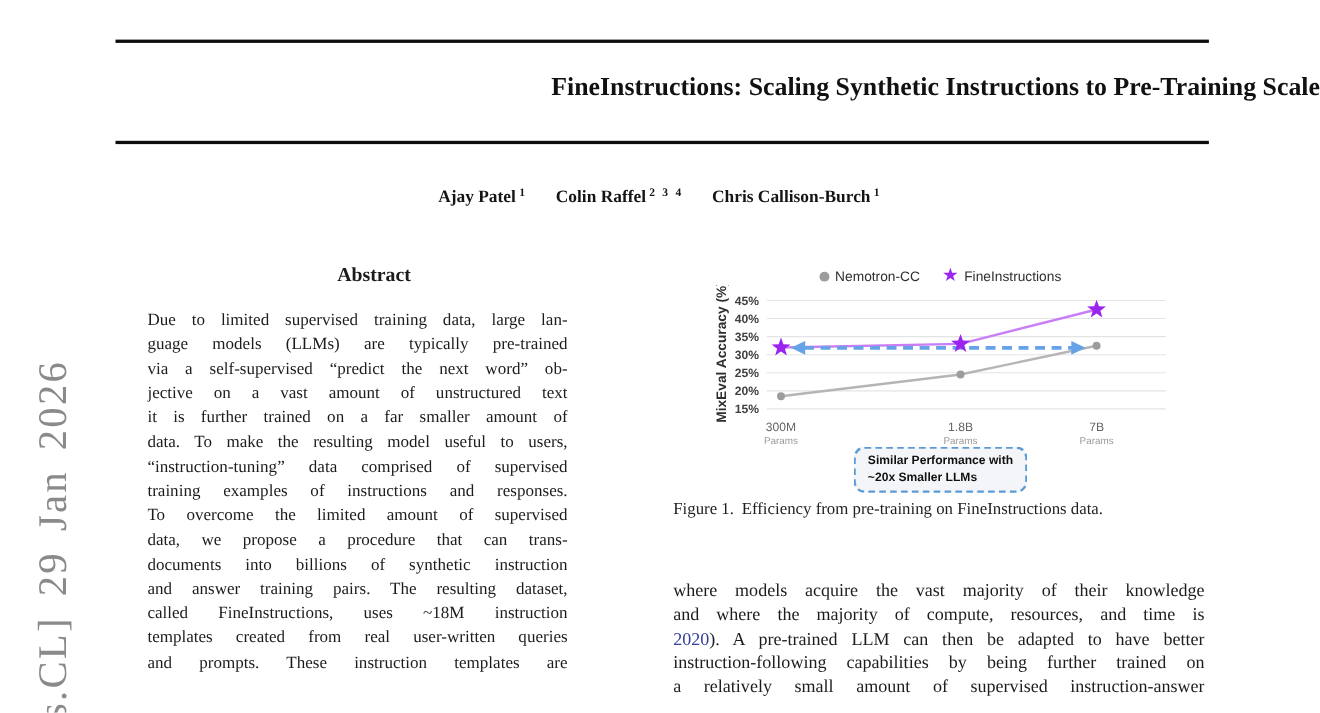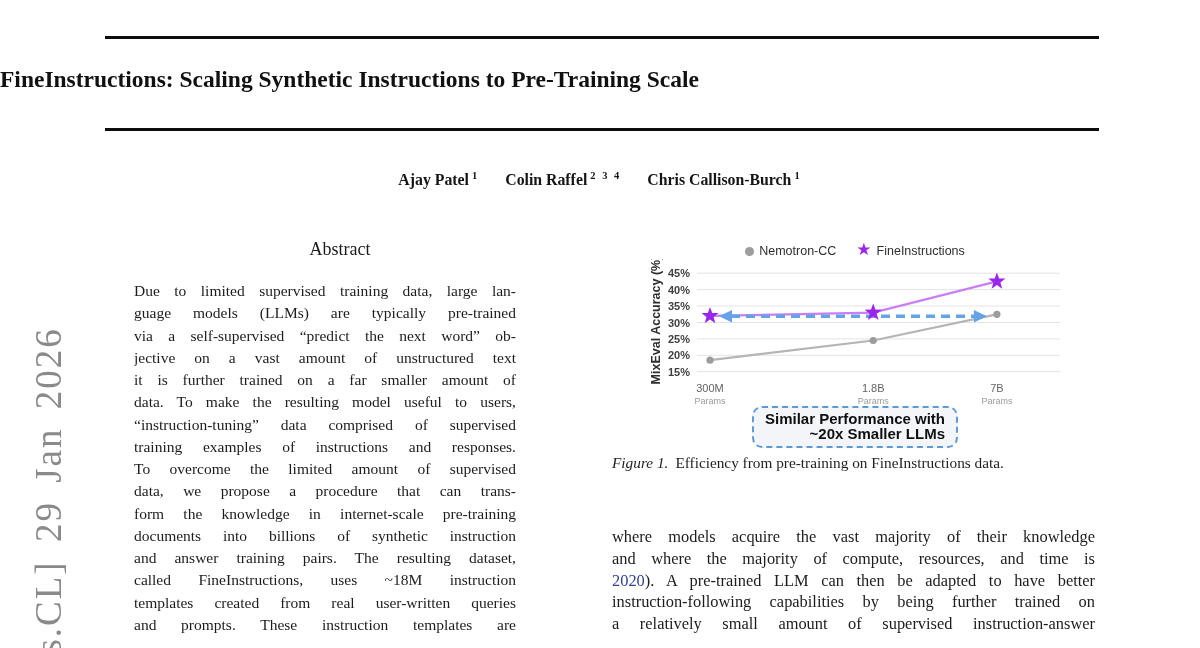--- a/index.html
+++ b/index.html
@@ -12,30 +12,30 @@
     transform:rotate(-90deg); transform-origin:0 0;
     font-size:37px; letter-spacing:2px; word-spacing:7px;
     color:var(--watermark,#8a8a8a); white-space:nowrap;
     font-family:"Liberation Serif", serif;
   }
 
   .rule { position:absolute; left:105px; width:994px; height:2.6px; background:var(--rule,#0d0d0d); }
   .rule-top { top:36px; }
   .rule-mid { top:128px; }
 
-  .title { position:absolute; left:0; top:66px; width:1200px; text-align:left;
+  .title { position:absolute; left:0; top:66px; width:1200px; text-align:right;
            font-size:23.5px; font-weight:700; color:#111; }
 
   .authors { position:absolute; left:0; top:170px; width:1200px; text-align:center;
              font-size:15.8px; font-weight:700; color:#151515; }
   .author { margin:0 13px; white-space:nowrap; }
   .author sup { font-size:10.5px; letter-spacing:2px; margin-left:3px; font-weight:700; }
 
   .abstract-heading { position:absolute; left:149px; top:239px; width:382px;
-                      text-align:center; font-size:18px; font-weight:400; }
+                      text-align:center; font-size:18px; font-weight:700; }
   .abstract-body { position:absolute; left:134px; top:280px; width:382px; font-size:15.5px; color:#1c1c1c; }
   .abstract-body .jline { height:22.25px; line-height:22.25px; }
 
   .jline { text-align:justify; text-align-last:justify; overflow:hidden; }
 
   .right-par { position:absolute; left:612px; top:526px; width:483px; font-size:16.4px; color:#1c1c1c; }
   .right-par .jline { height:21.75px; line-height:21.75px; }
   .cite { color:var(--citation,#33409e); }
 
   .figure-area { position:absolute; left:645px; top:243px; width:420px;
@@ -48,25 +48,25 @@
 
   svg.chart { display:block; }
   svg.chart text { font-family:"Liberation Sans", sans-serif; }
   svg.chart .ytick { font-size:11px; font-weight:700; fill:#404040; }
   svg.chart .xtick { font-size:11px; fill:#636363; }
   svg.chart .xsub  { font-size:9px;  fill:#9a9a9a; }
   svg.chart .ylabel{ font-size:12.5px; font-weight:600; fill:#2e2e2e; }
 
   .callout { position:absolute; left:50%; transform:translateX(-50%); top:163px;
              border:2.2px dashed #5b9bd5; border-radius:10px; background:#f3f5f8;
-             padding:4px 11px 5px; text-align:right; font-size:15px; font-weight:700;
+             padding:4px 11px 5px; text-align:left; font-size:11px; font-weight:700;
              line-height:14.5px; color:#101010; white-space:nowrap; }
 
   .caption { position:absolute; left:612px; top:454px; width:483px; font-size:15.3px; color:#1f1f1f; }
-  .caption .cap-label { font-style:italic; margin-right:7px; }
+  .caption .cap-label { margin-right:7px; }
 </style>
 </head>
 <body>
 
 <div class="page">
 
   <div class="watermark">cs.CL] 29 Jan 2026</div>
 
   <div class="rule rule-top"></div>
   <h1 class="title">FineInstructions: Scaling Synthetic Instructions to Pre-Training Scale</h1>
@@ -79,21 +79,20 @@
       <div class="jline">Due to limited supervised training data, large lan-</div>
       <div class="jline">guage models (LLMs) are typically pre-trained</div>
       <div class="jline">via a self-supervised “predict the next word” ob-</div>
       <div class="jline">jective on a vast amount of unstructured text</div>
       <div class="jline">it is further trained on a far smaller amount of</div>
       <div class="jline">data. To make the resulting model useful to users,</div>
       <div class="jline">“instruction-tuning” data comprised of supervised</div>
       <div class="jline">training examples of instructions and responses.</div>
       <div class="jline">To overcome the limited amount of supervised</div>
       <div class="jline">data, we propose a procedure that can trans-</div>
-      <div class="jline">form the knowledge in internet-scale pre-training</div>
       <div class="jline">documents into billions of synthetic instruction</div>
       <div class="jline">and answer training pairs. The resulting dataset,</div>
       <div class="jline">called FineInstructions, uses ~18M instruction</div>
       <div class="jline">templates created from real user-written queries</div>
       <div class="jline">and prompts.  These instruction templates are</div>
     </div>
 
   <div class="figure-area">
     <div class="legend">
         <span class="legend-item">

